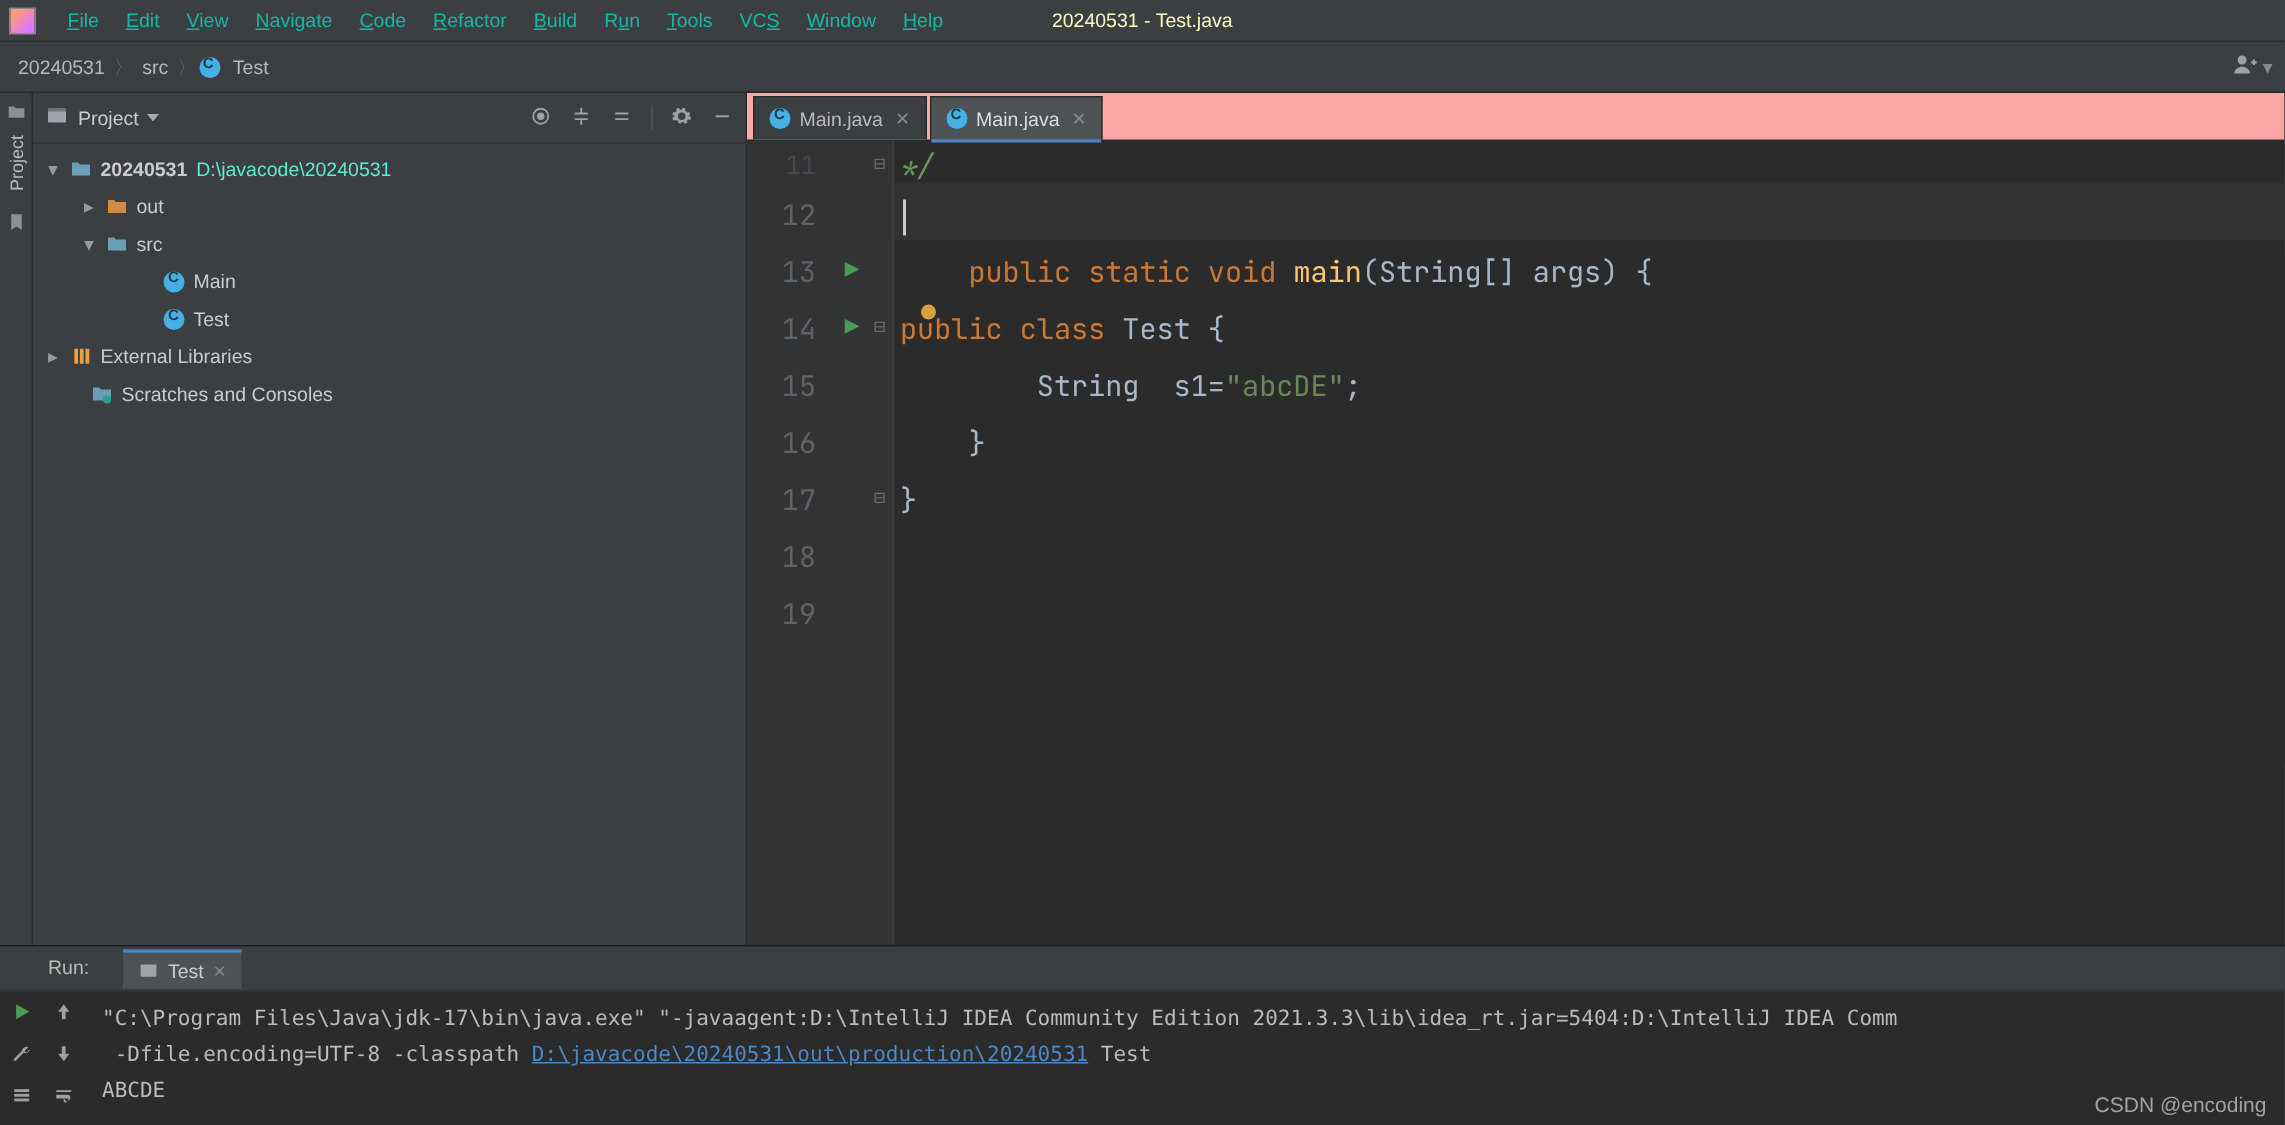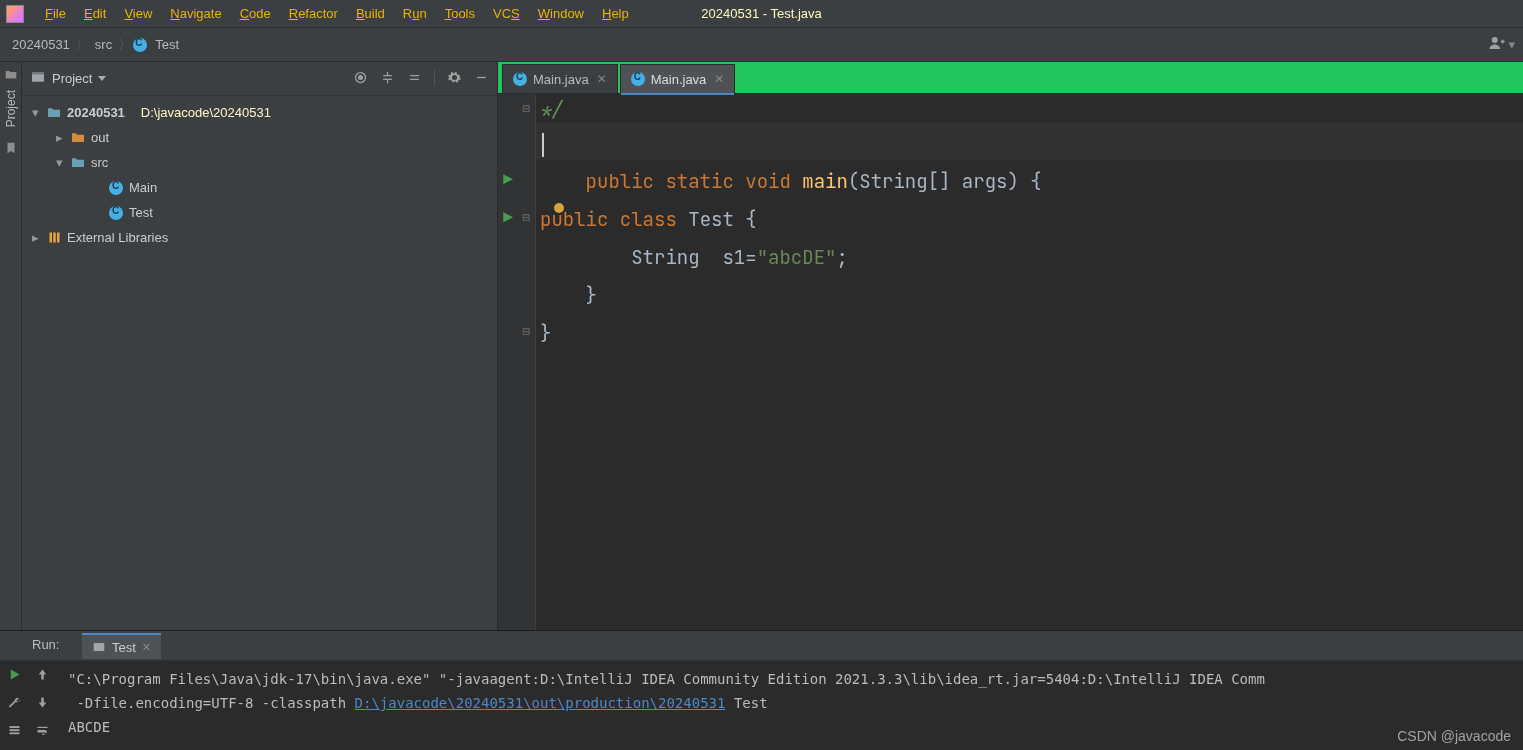--- a/index.html
+++ b/index.html
@@ -1,21 +1,21 @@
 <!DOCTYPE html>
 <html><head>
 <meta charset="utf-8">
 <style>
 * { margin:0; padding:0; box-sizing:border-box; }
 body { width:1523px; height:750px; background:#3c3f41; color:#bbbbbb; font-family:"Segoe UI",Arial,sans-serif; font-size:13px; overflow:hidden; position:relative; }
 
 
 .menubar { height:28px; background:#3c3f41; display:flex; align-items:center; padding-left:6px; border-bottom:1px solid #2b2b2b; }
 .app-icon { width:18px; height:18px; background:linear-gradient(135deg,#f97 20%,#d7f 80%); border:1px solid #888; margin-right:12px; display:inline-block; }
-.menu-item { padding:0 9px; line-height:28px; color:#eab308; cursor:pointer; }
+.menu-item { padding:0 9px; line-height:28px; color:#14b8a6; cursor:pointer; }
 .menu-item u { text-decoration:underline; text-underline-offset:1px; }
 .win-title { position:absolute; left:50%; transform:translateX(-50%); color:#fef9c3; line-height:28px; }
 
 
 .navbar { height:34px; background:#3c3f41; border-bottom:1px solid #2b2b2b; display:flex; align-items:center; padding:0 8px; font-size:13px; }
 .navbar .crumb { padding:0 4px; color:#b8b8b8; }
 .navbar .chev { color:#666; padding:0 2px; }
 .navbar .java-icon { width:14px; height:14px; border-radius:50%; background:#44b0e5; display:inline-block; margin-right:4px; vertical-align:middle; position:relative; }
 .navbar .java-icon::after{content:"C"; position:absolute; left:2px; top:-1px; font-size:10px; font-weight:bold; color:#1b3a4a;}
 .nav-right { margin-left:auto; display:flex; align-items:center; }
@@ -41,25 +41,25 @@
 .tree-arrow.down::before{content:"▾";}
 .tree-arrow.right::before{content:"▸";}
 .tree-arrow.none::before{content:" ";}
 .tree-icon { width:16px; height:16px; margin-right:5px; display:inline-flex; align-items:center; justify-content:center; }
 .fold-blue{fill:#6a9fb5;}
 .fold-orange{fill:#d28b40;}
 .fold-gray{fill:#8e8e8e;}
 .java-ball{width:14px;height:14px;border-radius:50%;background:#44b0e5;position:relative;}
 .java-ball::after{content:"C";position:absolute;left:3px;top:-1px;font-size:10px;color:#1b3a4a;font-weight:bold;}
 .lib-icon svg{width:15px;height:15px;}
-.tree-dim{color:#fef9c3; margin-left:16px;}
+.tree-dim{color:#5eead4; margin-left:6px;}
 
 
 .editor-area { flex:1; display:flex; flex-direction:column; background:#2b2b2b; }
-.editor-tabs { height:32px; background:#22c55e; display:flex; align-items:flex-end; border-bottom:1px solid #2b2b2b; padding-left:4px; }
+.editor-tabs { height:32px; background:#fca5a5; display:flex; align-items:flex-end; border-bottom:1px solid #2b2b2b; padding-left:4px; }
 .etab { height:29px; display:flex; align-items:center; padding:0 10px; font-size:13px; color:#bbb; border:1px solid #2b2b2b; border-bottom:none; background:#3c3f41; margin-right:2px; cursor:pointer; position:relative; }
 .etab.active { background:#4e5254; color:#ddd; }
 .etab.active::after{ content:""; position:absolute; bottom:-2px; left:0; right:0; height:2px; background:#4a88c7; }
 .etab .java-ball{margin-right:6px;}
 .etab .close-x{ margin-left:8px; color:#888; font-size:12px; }
 
 .code-region { flex:1; display:flex; font-family:"JetBrains Mono","Consolas",monospace; font-size:19px; background:#2b2b2b; overflow:hidden; }
 .gutter { width:60px; background:#313335; color:#606366; text-align:right; padding-right:14px; padding-top:3px; line-height:38px; position:relative; }
 .gutter .ln{height:38px;}
 .gutter .ln.small{opacity:.45;font-size:17px;line-height:28px;height:28px;}
@@ -229,38 +229,59 @@
         <span class="tree-arrow right"></span>
         <span class="tree-icon lib-icon">
             <svg viewBox="0 0 24 24" fill="#e5a33e">
               <rect x="4" y="4" width="4" height="16"></rect>
               <rect x="10" y="4" width="4" height="16"></rect>
               <rect x="16" y="4" width="4" height="16"></rect>
             </svg>
           </span>
         <span>External Libraries</span>
       </div>
+      <div class="tree-row" style="padding-left:24px">
+        <span class="tree-arrow none"></span>
+        <span class="tree-icon">
+            <svg viewBox="0 0 24 24">
+              <path class="fold-blue" d="M3 5h6l2 2h10v11H3z"></path>
+              <circle cx="17" cy="17" r="4" fill="#2aa198"></circle>
+            </svg>
+          </span>
+        <span>Scratches and Consoles</span>
+      </div>
     </div>
   </div>
 
   <div class="editor-area">
     <div class="editor-tabs">
       <div class="etab">
         <span class="java-ball"></span>
         <span>Main.java</span>
         <span class="close-x">✕</span>
       </div>
       <div class="etab active">
         <span class="java-ball"></span>
         <span>Main.java</span>
         <span class="close-x">✕</span>
       </div>
     </div>
 
     <div class="code-region">
+      <div class="gutter">
+        <div class="ln small">11</div>
+        <div class="ln">12</div>
+          <div class="ln">13</div>
+          <div class="ln">14</div>
+          <div class="ln">15</div>
+          <div class="ln">16</div>
+          <div class="ln">17</div>
+          <div class="ln">18</div>
+          <div class="ln">19</div>
+      </div>
       <div class="run-gutter">
         <div class="run-arrow small"></div>
         <div class="run-arrow"></div>
         <div class="run-arrow">▶</div>
         <div class="run-arrow">▶</div>
         <div class="run-arrow"></div>
           <div class="run-arrow"></div>
           <div class="run-arrow"></div>
           <div class="run-arrow"></div>
           <div class="run-arrow"></div>
@@ -328,13 +349,13 @@
       <span class="rt"><svg viewBox="0 0 24 24" fill="#a0a0a0">
             <path d="M4 6h16v2H4zm0 5h12a3 3 0 010 6h-2l2 2-4 0 0-4 2 2h2a1 1 0 000-2H4z"></path>
           </svg></span>
     </div>
     <div class="run-out"><span>"C:\Program Files\Java\jdk-17\bin\java.exe" "-javaagent:D:\IntelliJ IDEA Community Edition 2021.3.3\lib\idea_rt.jar=5404:D:\IntelliJ IDEA Comm</span>
 <span> -Dfile.encoding=UTF-8 -classpath </span><span class="link">D:\javacode\20240531\out\production\20240531</span><span> Test</span>
 <span>ABCDE</span></div>
   </div>
 </div>
 
-<div class="watermark">CSDN @javacode</div>
+<div class="watermark">CSDN @encoding</div>
 
 </body></html>

